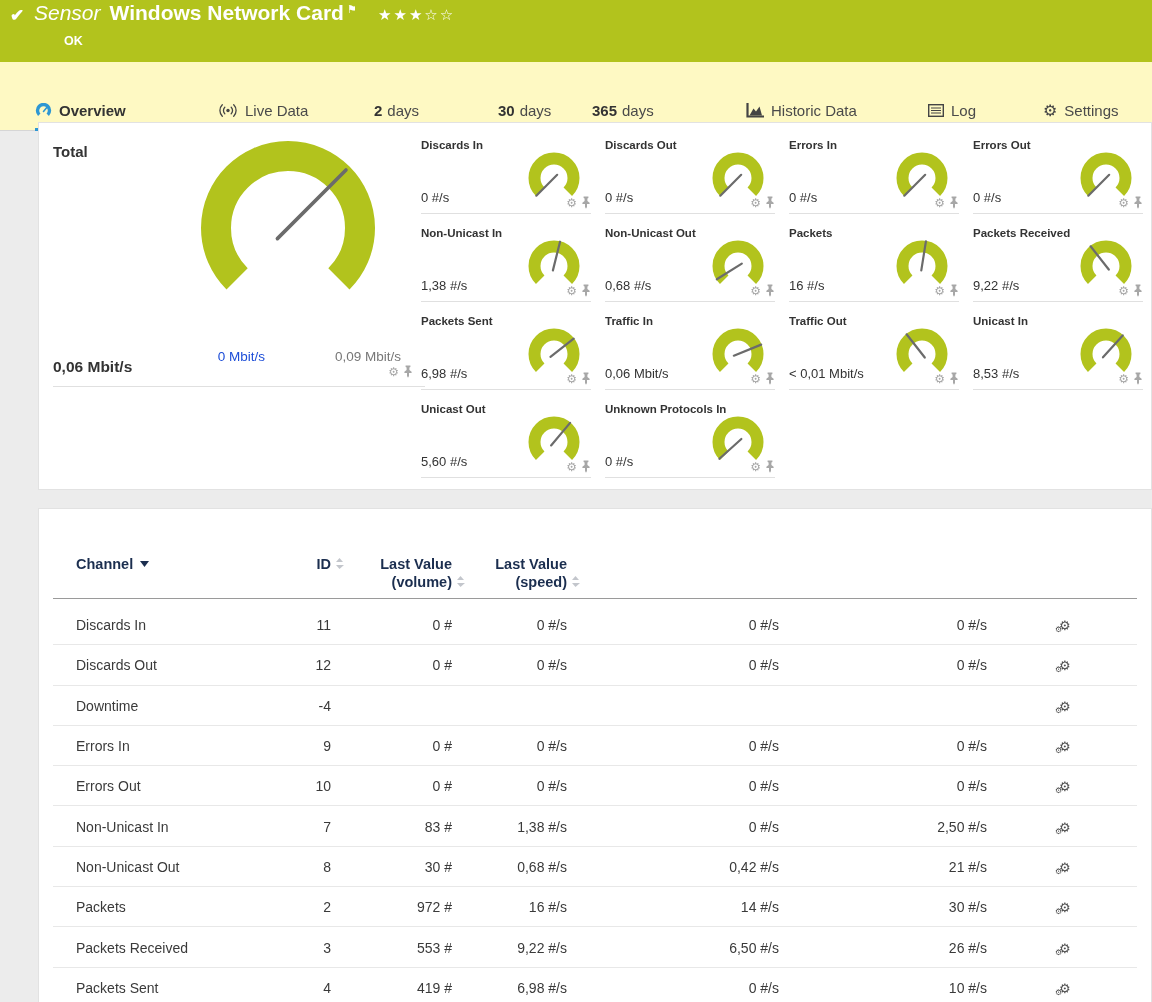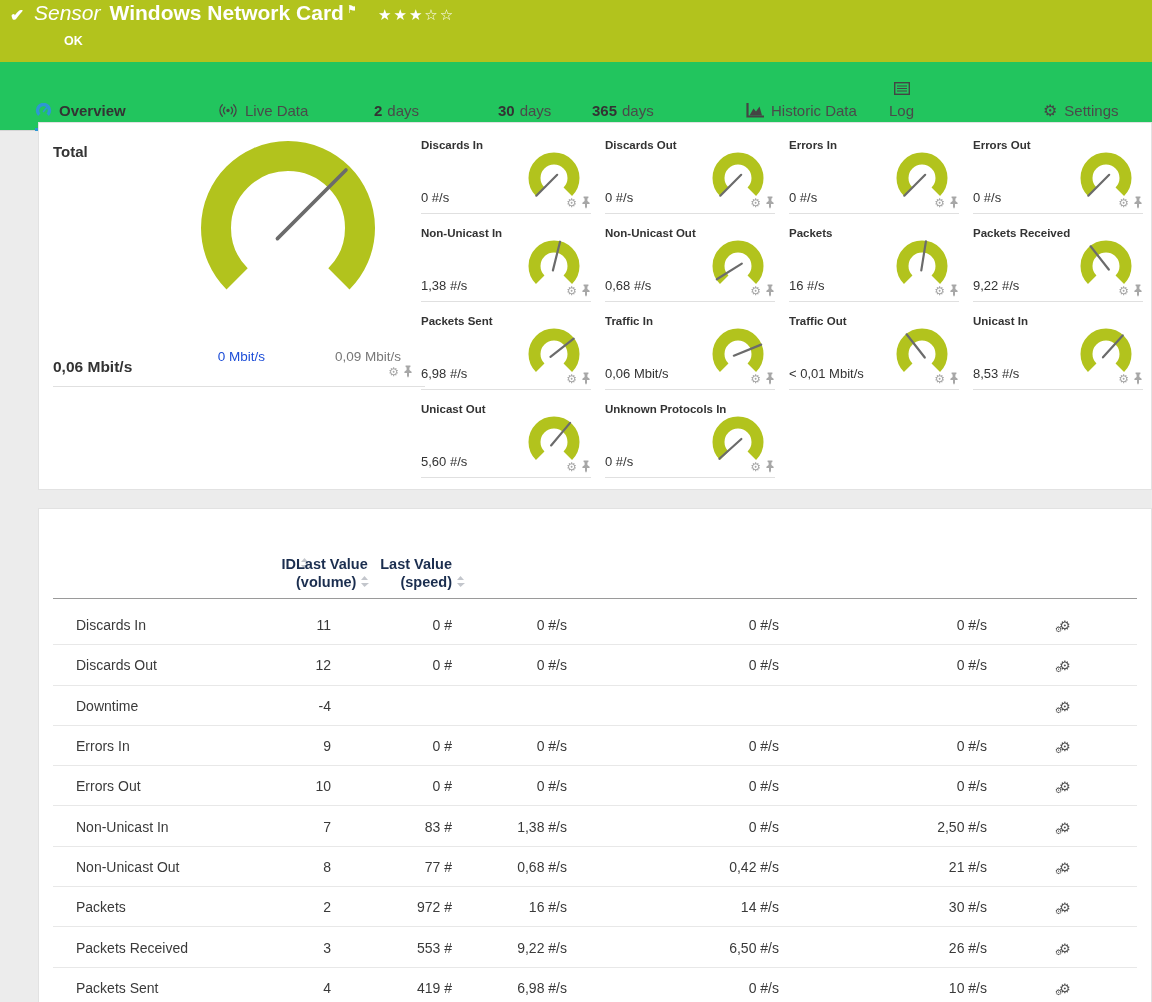--- a/index.html
+++ b/index.html
@@ -12,21 +12,21 @@
   .sensor-bar{position:relative;height:62px;background:var(--green);color:#fff;}
   .chk{position:absolute;left:10px;top:5px;font-size:17px;font-weight:700;}
   .titleline{position:absolute;left:34px;top:1px;font-size:21px;white-space:nowrap;}
   .kind{font-style:italic;font-weight:400;margin-right:9px;}
   .name{font-weight:700;}
   .flag{font-size:11px;position:relative;top:-7px;margin-left:3px;cursor:pointer;}
   .stars{position:absolute;left:378px;top:6px;font-size:15px;letter-spacing:2px;cursor:pointer;}
   .status{position:absolute;left:64px;top:34px;font-weight:700;font-size:12.5px;}
 
   
-  .tabbar{position:relative;height:69px;background:#22c55e;border-bottom:1px solid #d6d6d6;}
+  .tabbar{position:relative;height:69px;background:#fef9c3;border-bottom:1px solid #d6d6d6;}
   .tab{position:absolute;bottom:11px;font-size:15px;color:#4a4a4a;cursor:pointer;
        white-space:nowrap;display:flex;align-items:center;gap:7px;}
   .tab .num{font-weight:700;color:#333;margin-right:-2px;}
   .tab.active .tlabel{color:#333;font-weight:700;}
   .gear-glyph{font-size:16px;line-height:1;color:#444;}
   .tab-underline{position:absolute;left:35px;bottom:-1px;width:137px;height:3px;background:var(--blue);}
 
   
   .content{position:absolute;top:116px;left:0;width:1152px;height:886px;overflow:hidden;}
   .panel{position:absolute;left:38px;width:1114px;background:#fff;border:1px solid #e2e2e2;}
@@ -112,21 +112,21 @@
       <b class="num">365</b>
       <span class="tlabel">days</span>
     </div>
     <div class="tab" style="left: 746px;">
       <svg width="18" height="15" viewBox="0 0 18 15">
         <path d="M1.5 0v13.5H18" stroke="#444" stroke-width="2.2" fill="none"></path>
         <path d="M3.5 12.5 7.5 5.5 10 8.5 13.5 3.5 16 12.5z" fill="#444"></path>
       </svg>
       <span class="tlabel">Historic Data</span>
     </div>
-    <div class="tab" style="left: 889px; flex-direction: column;">
+    <div class="tab" style="left: 928px;">
       <svg width="16" height="13" viewBox="0 0 16 13">
         <rect x="0.7" y="0.7" width="14.6" height="11.6" fill="none" stroke="#444" stroke-width="1.4"></rect>
         <path d="M3 4h10M3 6.5h10M3 9h10" stroke="#444" stroke-width="1.2"></path>
       </svg>
       <span class="tlabel">Log</span>
     </div>
     <div class="tab" style="left: 1043px;">
       <span class="gear-glyph">⚙</span>
       <span class="tlabel">Settings</span>
     </div>
@@ -404,20 +404,23 @@
                   <path d="M2.6 0.6h4.8v1.4l-1 .5v2.6l2.2 1.6v1.4H6V11l-1 1.7L4 11V8.1H1.4V6.7l2.2-1.6V2.5l-1-.5z" fill="#a7a7a7"></path>
                 </svg></span>
             </div>
     </div>
         </div>
       </div>
   </section>
 
   <section class="panel table-panel">
     <div class="t-head" id="t-head">
+        <div class="th left">Channel<svg class="chan-arrow" width="9" height="6" viewBox="0 0 9 6">
+            <path d="M0 0h9L4.5 6z" fill="#1b2e4f"></path>
+          </svg></div>
         <div class="th">ID<svg class="sort-arrows" width="9" height="13" viewBox="0 0 9 13">
             <path d="M4.5 1 8 5H1z" fill="#c3c6cc"></path>
             <path d="M4.5 12 1 8h8z" fill="#c3c6cc"></path>
           </svg></div>
         <div class="th">
           <div>Last Value</div>
           <div>(volume)<svg class="sort-arrows" width="9" height="13" viewBox="0 0 9 13">
               <path d="M4.5 1 8 5H1z" fill="#c3c6cc"></path>
               <path d="M4.5 12 1 8h8z" fill="#c3c6cc"></path>
             </svg></div>
@@ -482,21 +485,21 @@
           <div class="td">7</div>
           <div class="td">83 #</div>
           <div class="td">1,38 #/s</div>
           <div class="td">0 #/s</div>
           <div class="td">2,50 #/s</div>
           <div class="td gearcol"><span class="gear2">⚙<span class="gear2b">⚙</span></span></div>
         </div>
         <div class="t-row">
           <div class="td left">Non-Unicast Out</div>
           <div class="td">8</div>
-          <div class="td">77 #</div>
+          <div class="td">30 #</div>
           <div class="td">0,68 #/s</div>
           <div class="td">0,42 #/s</div>
           <div class="td">21 #/s</div>
           <div class="td gearcol"><span class="gear2">⚙<span class="gear2b">⚙</span></span></div>
         </div>
         <div class="t-row">
           <div class="td left">Packets</div>
           <div class="td">2</div>
           <div class="td">972 #</div>
           <div class="td">16 #/s</div>

